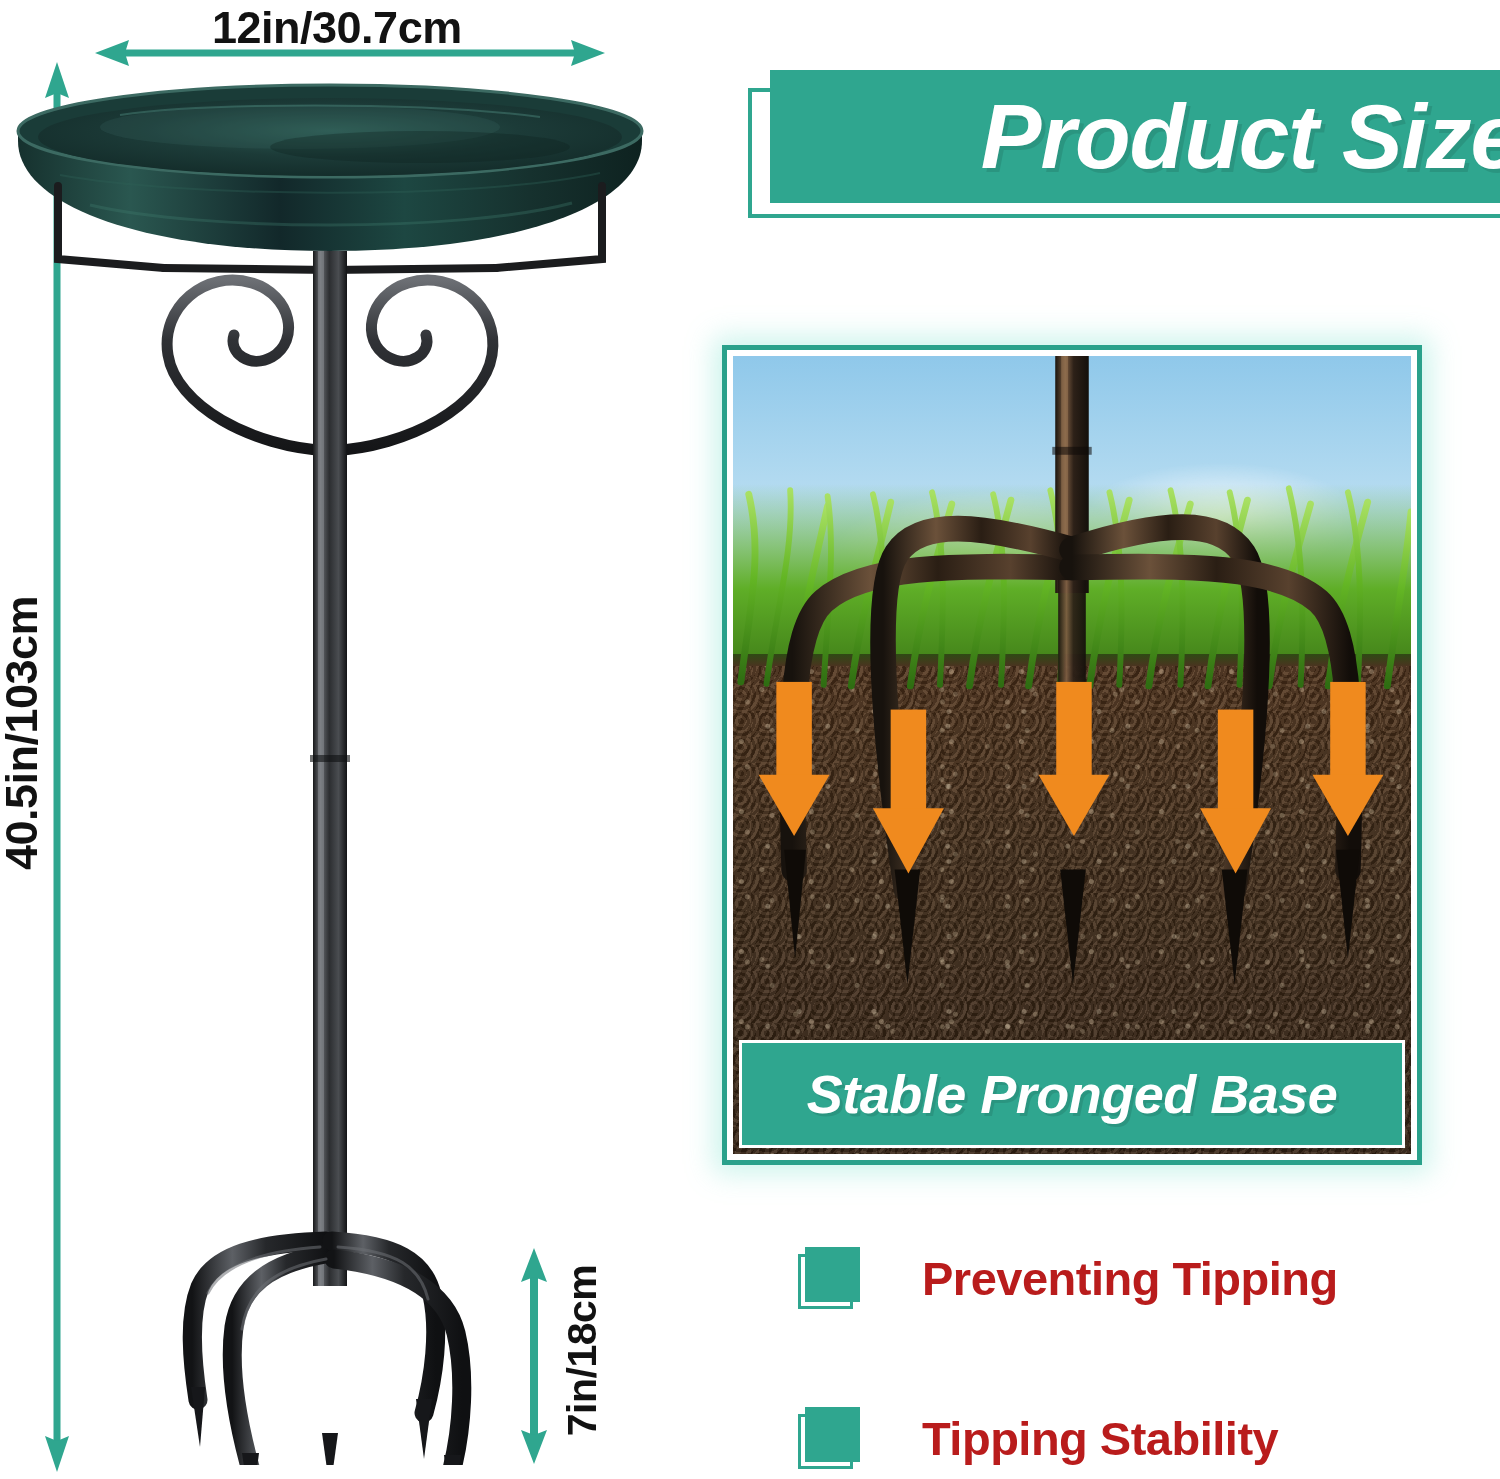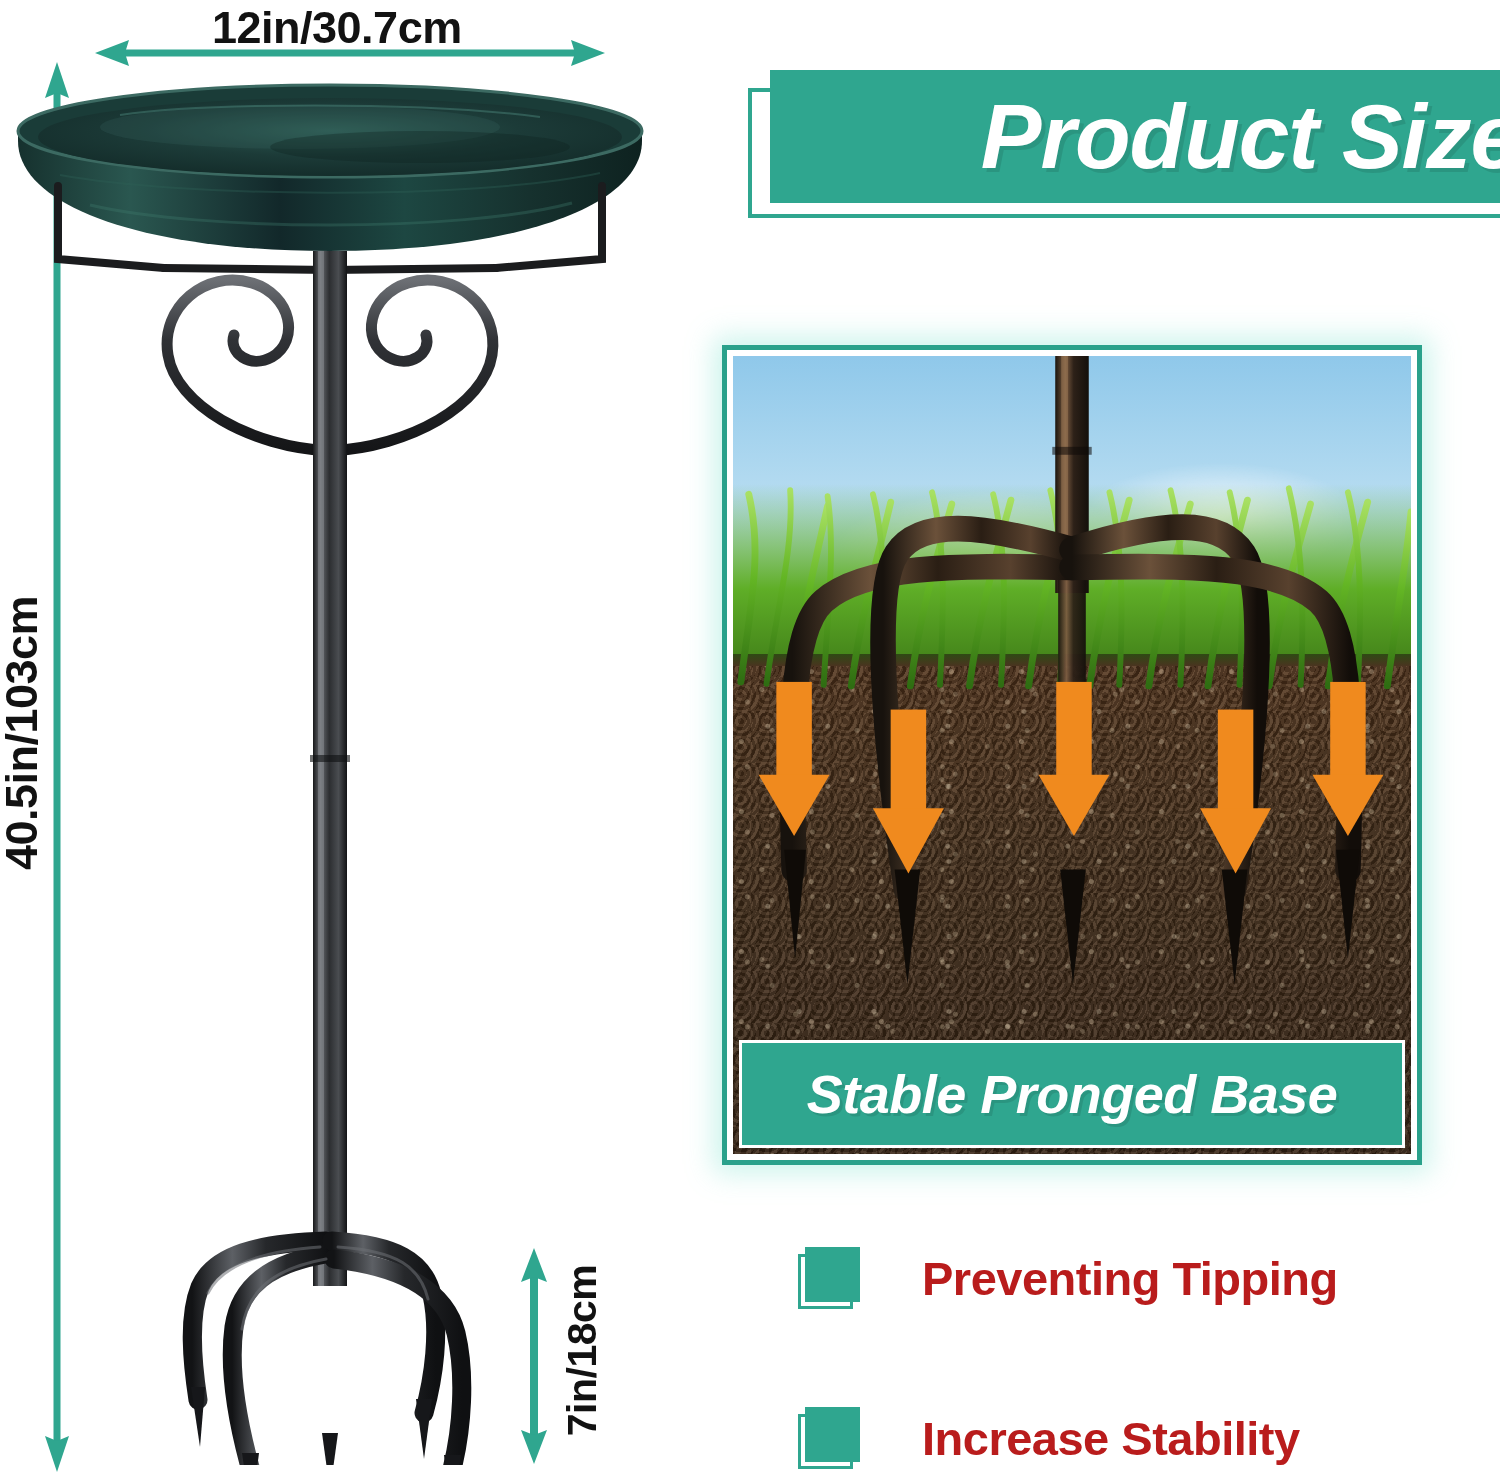--- a/index.html
+++ b/index.html
@@ -401,18 +401,18 @@
         <span class="bullet-fill"></span>
       </span>
       <span class="feature-text">Preventing Tipping</span>
     </div>
 
     <div class="feature-row">
       <span class="bullet-box">
         <span class="bullet-outline"></span>
         <span class="bullet-fill"></span>
       </span>
-      <span class="feature-text">Increase Stability</span>
+      <span class="feature-text">Tipping Stability</span>
     </div>
 
   </div>
 
 </div>
 
 </body></html>

